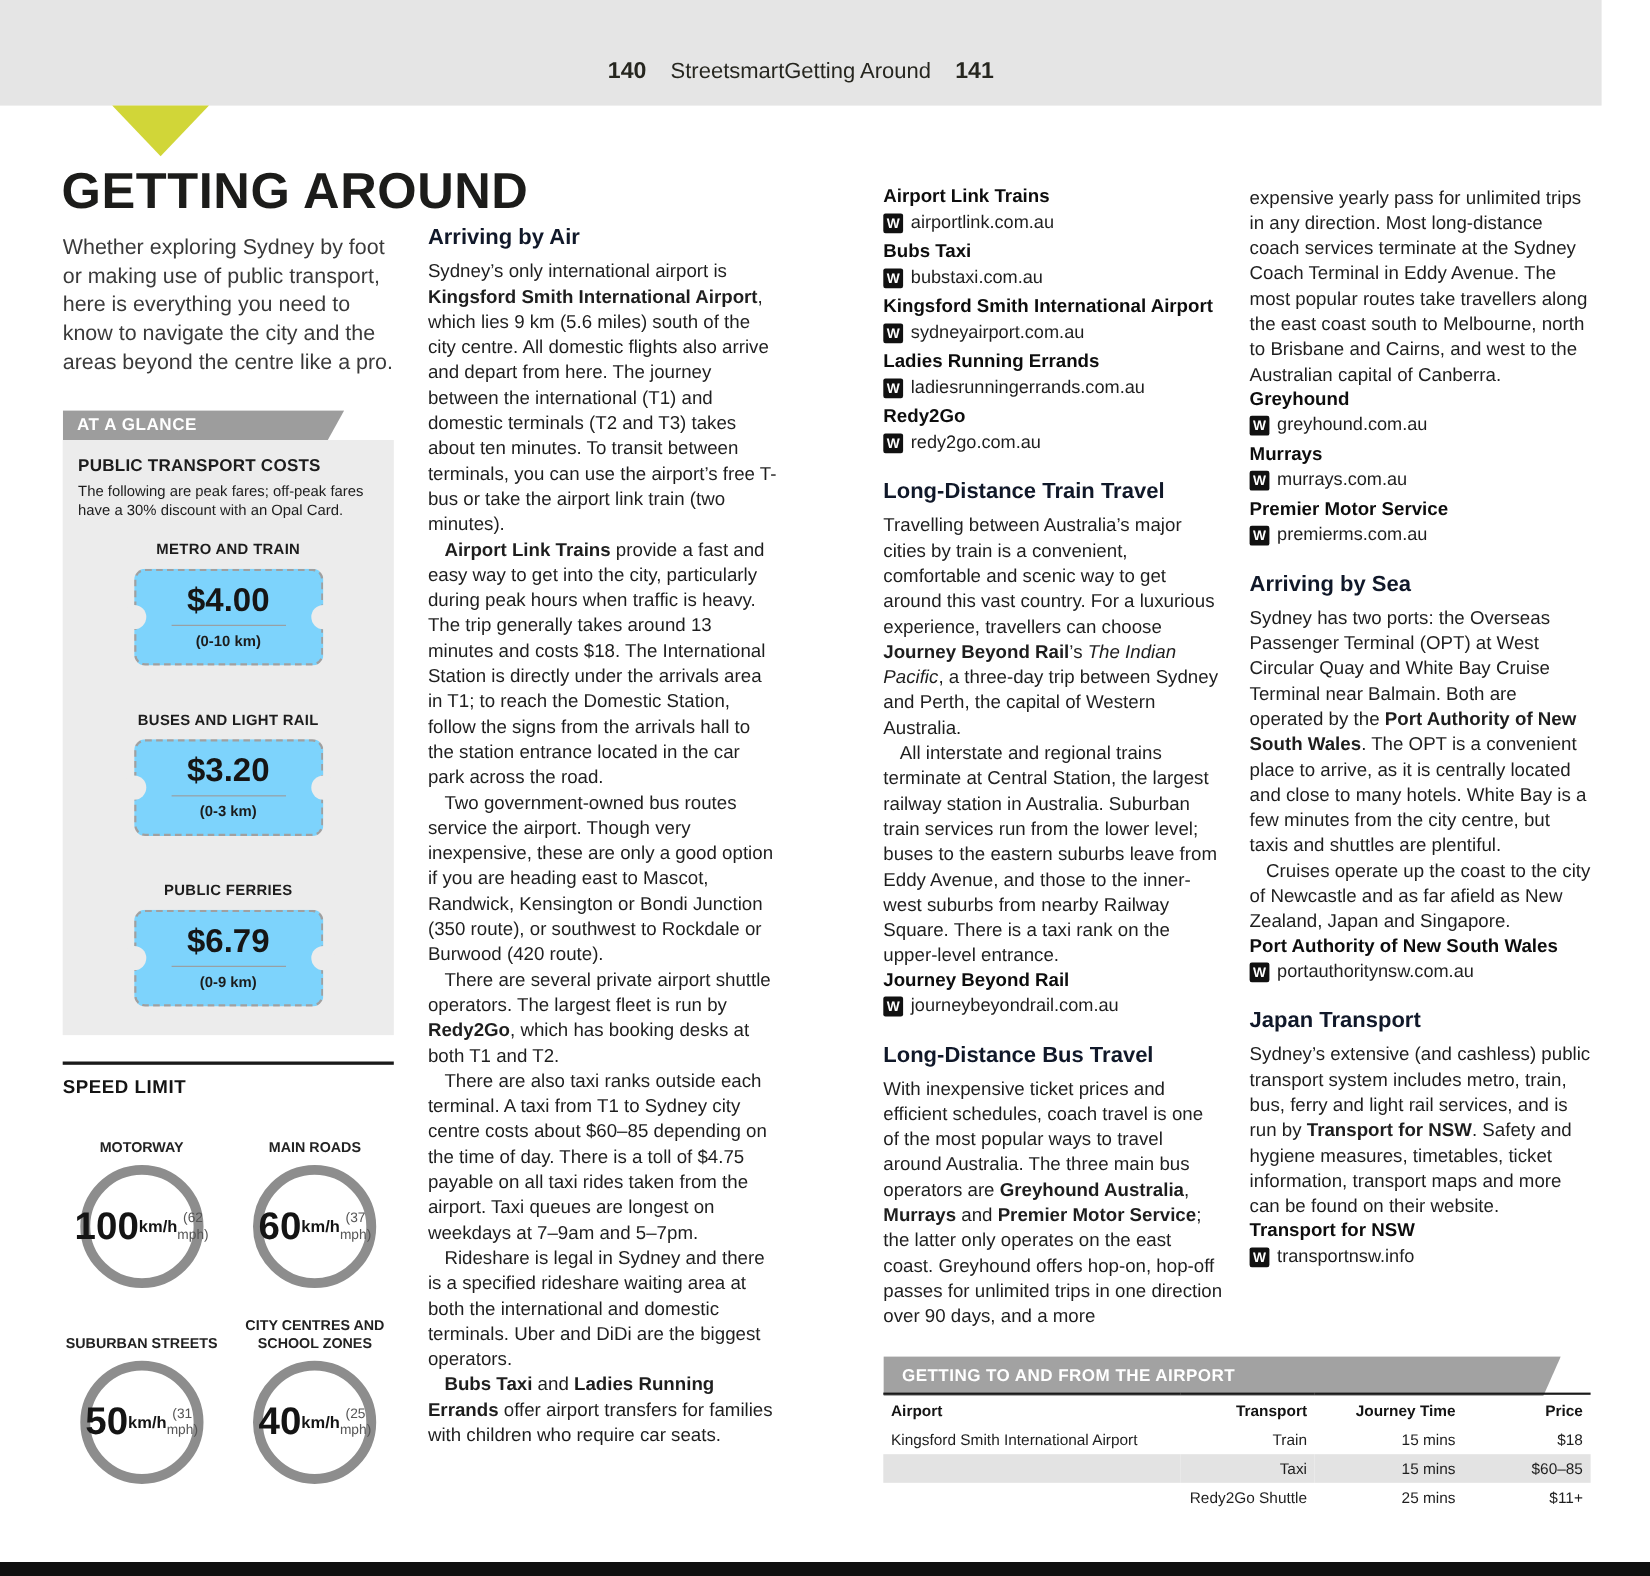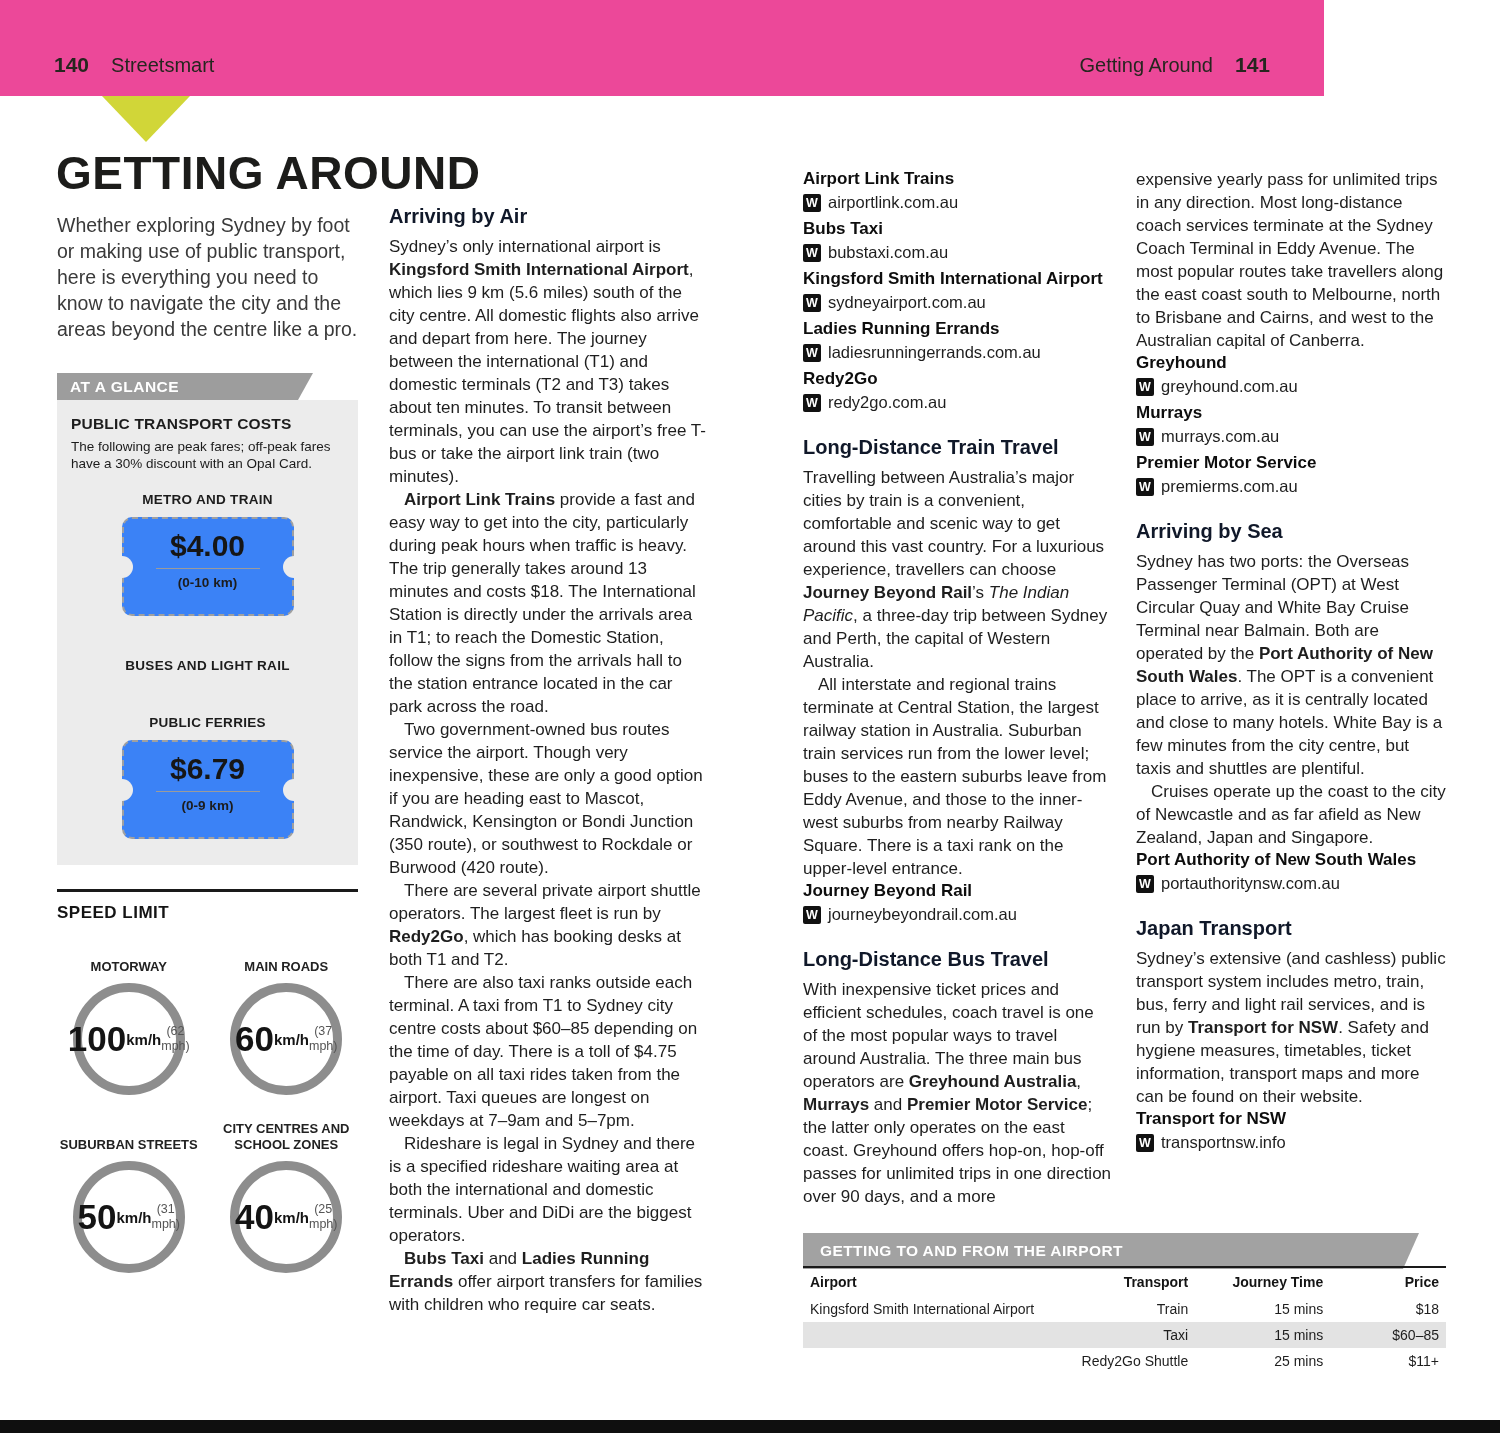--- a/index.html
+++ b/index.html
@@ -1,22 +1,22 @@
 <!DOCTYPE html>
 <html><head>
 <meta charset="utf-8">
 <style>
   * { margin:0; padding:0; box-sizing:border-box; }
   html,body { width:1500px; height:1433px; }
   body { font-family:"Liberation Sans", sans-serif; background:#ffffff; position:relative; }
   .page { position:absolute; inset:0; background:#fff; overflow:hidden; }
 
   
-  .band { position:absolute; top:0; left:0; width:1324px; height:96px; background:#ec4899;
-          display:flex; justify-content:space-between; align-items:flex-end; padding:0 54px 19px 54px; }
+  .band { position:absolute; top:0; left:0; width:1456px; height:96px; background:#e5e5e5;
+          display:flex; justify-content:center; align-items:flex-end; padding:0 54px 19px 54px; }
   .band-group { display:flex; align-items:baseline; gap:22px; }
   .band .pgnum { font-weight:700; font-size:21px; color:#26261f; }
   .band .sect  { font-size:20px; color:#26261f; }
   .pointer { position:absolute; top:96px; left:102px; width:0; height:0;
              border-left:44px solid transparent; border-right:44px solid transparent;
              border-top:46px solid #d1d638; }
 
   .title { position:absolute; left:56px; top:146px; font-size:46px; font-weight:800;
            letter-spacing:0.5px; color:#1c1c1a; }
 
@@ -33,21 +33,21 @@
   .glance-bar { margin-top:31px; width:256px; height:27px; background:#9d9d9d; color:#fff;
                 font-weight:700; font-size:15.5px; letter-spacing:0.5px; display:flex; align-items:center;
                 padding-left:13px; clip-path:polygon(0 0,100% 0,calc(100% - 15px) 100%,0 100%); }
   .glance-panel { background:#ececec; padding:15px 14px 26px 14px; }
   .costs-title { font-weight:700; font-size:15.5px; color:#1c1c1c; letter-spacing:0.2px; }
   .costs-note  { margin-top:5px; font-size:13.5px; line-height:17px; color:#1c1c1c; }
 
   .ticket-group { margin-top:20px; text-align:center; }
   .ticket-group + .ticket-group { margin-top:42px; }
   .ticket-label { font-size:13.5px; font-weight:700; letter-spacing:0.3px; color:#1c1c1c; }
-  .ticket { position:relative; width:172px; height:99px; margin:10px auto 0; background:#3b82f6;
+  .ticket { position:relative; width:172px; height:88px; margin:10px auto 0; background:#7dd3fc;
             border:2px dashed #a0a0a0; border-radius:10px; padding-top:11px; }
   .notch { position:absolute; top:50%; width:22px; height:22px; margin-top:-11px;
            background:#ececec; border-radius:50%; }
   .notch.l { left:-13px; } .notch.r { right:-13px; }
   .ticket-price { font-size:30px; font-weight:700; color:#161616; line-height:32px; }
   .ticket-div { width:104px; height:1px; background:#9b9b9b; margin:6px auto; }
   .ticket-range { font-size:13.5px; font-weight:700; color:#1c1c1c; }
 
   .speed-rule { margin-top:24px; height:3px; background:#1a1a1a; }
   .speed-title { margin-top:11px; font-size:17px; font-weight:700; letter-spacing:0.5px; color:#141414; }
@@ -127,20 +127,27 @@
     <div class="ticket">
       <span class="notch l"></span>
       <span class="notch r"></span>
       <div class="ticket-price">$4.00</div>
       <div class="ticket-div"></div>
       <div class="ticket-range">(0-10 km)</div>
     </div>
   </div>
           <div class="ticket-group">
     <div class="ticket-label">BUSES AND LIGHT RAIL</div>
+    <div class="ticket">
+      <span class="notch l"></span>
+      <span class="notch r"></span>
+      <div class="ticket-price">$3.20</div>
+      <div class="ticket-div"></div>
+      <div class="ticket-range">(0-3 km)</div>
+    </div>
   </div>
           <div class="ticket-group">
     <div class="ticket-label">PUBLIC FERRIES</div>
     <div class="ticket">
       <span class="notch l"></span>
       <span class="notch r"></span>
       <div class="ticket-price">$6.79</div>
       <div class="ticket-div"></div>
       <div class="ticket-range">(0-9 km)</div>
     </div>

